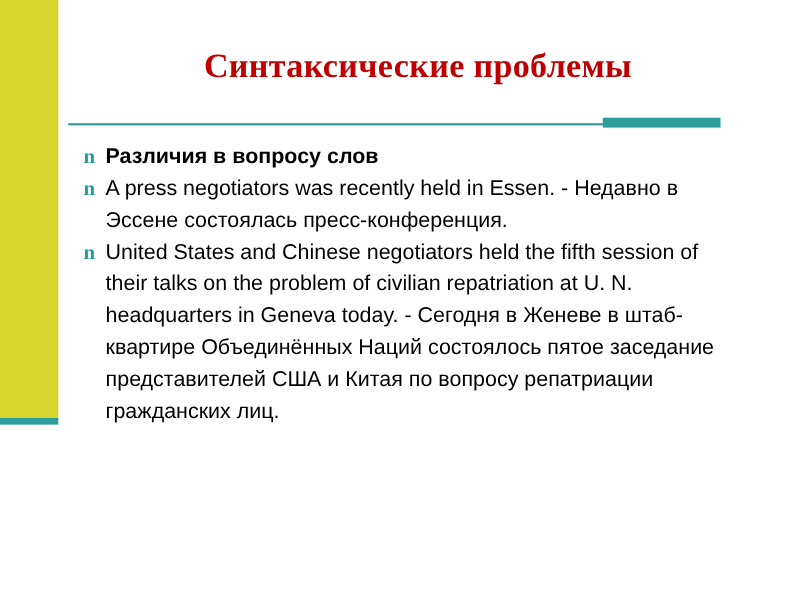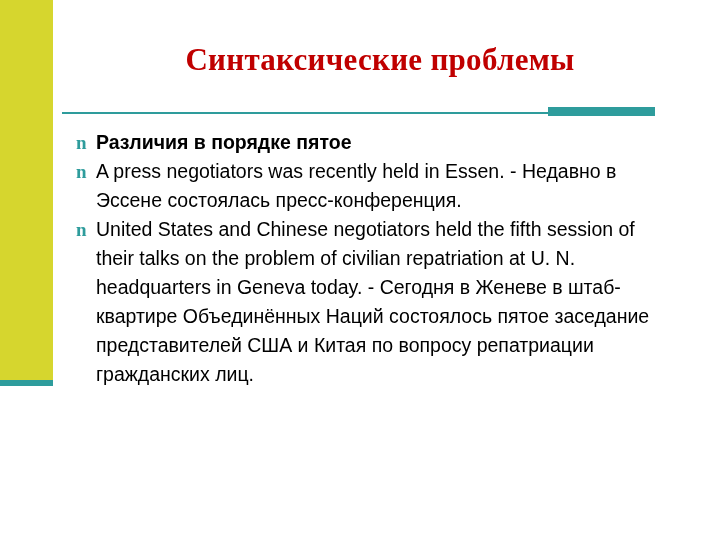--- a/index.html
+++ b/index.html
@@ -110,21 +110,21 @@
 
   <div class="title">Синтаксические проблемы</div>
 
   <div class="rule-thin"></div>
   <div class="rule-thick"></div>
 
   <div class="body">
 
     <div class="bullet-item">
       <span class="bullet-marker">n</span>
-      <span class="bullet-text bold">Различия в порядке пятое</span>
+      <span class="bullet-text bold">Различия в вопросу слов</span>
     </div>
 
     <div class="bullet-item">
       <span class="bullet-marker">n</span>
       <span class="bullet-text">A press negotiators was recently held in Essen. - Недавно в Эссене состоялась пресс-конференция.</span>
     </div>
 
     <div class="bullet-item">
       <span class="bullet-marker">n</span>
       <span class="bullet-text">United States and Chinese negotiators held the fifth session of their talks on the problem of civilian repatriation at U. N. headquarters in Geneva today. - Сегодня в Женеве в штаб-квартире Объединённых Наций состоялось пятое заседание представителей США и Китая по вопросу репатриации гражданских лиц.</span>

